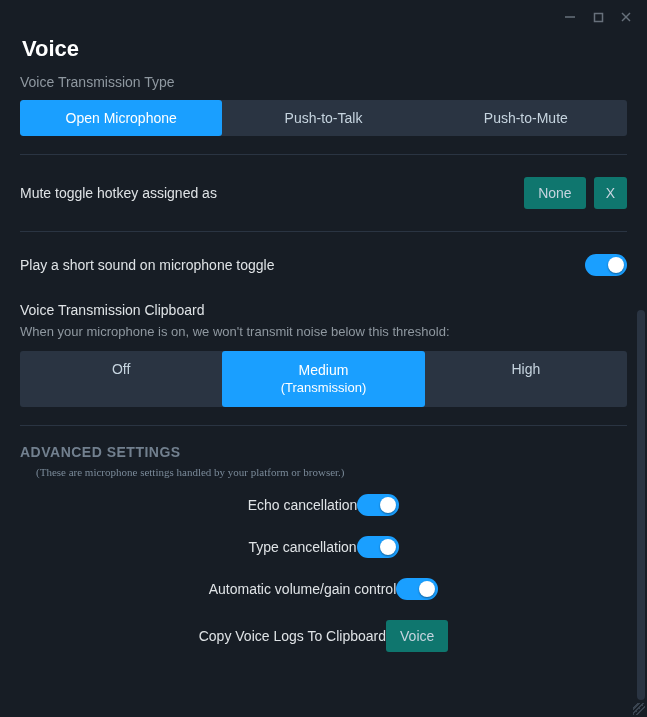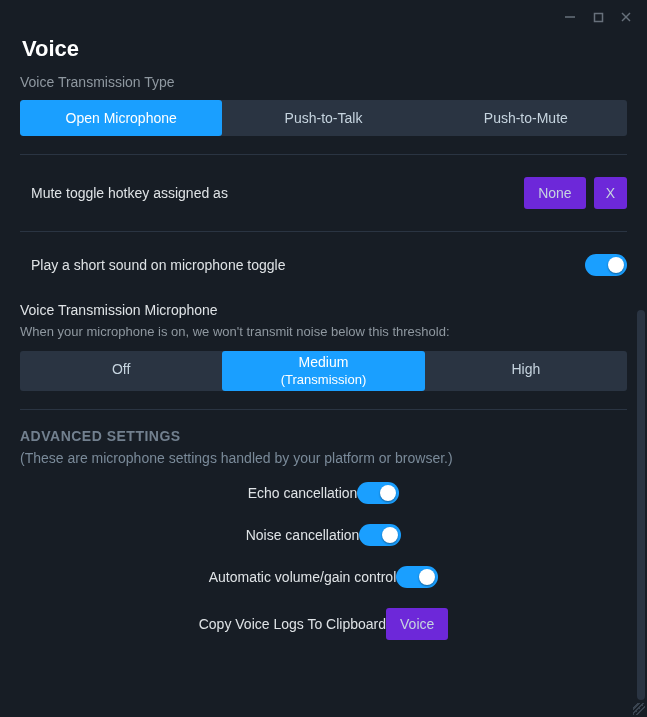--- a/index.html
+++ b/index.html
@@ -26,35 +26,35 @@
 
   .label { color:#8f98a0; font-size:14px; margin-bottom:10px; }
   .seg {
     display:flex; width:100%; background:#2a3442; border-radius:3px; overflow:hidden;
   }
   .seg .seg-item {
     flex:1; text-align:center; padding:10px 0; color:#c6d4df; cursor:pointer;
     font-size:14px;
   }
   .seg .seg-item.active { background:#1a9fff; color:#fff; border-radius:3px; }
-  .seg .seg-item.multiline { padding:3px 0; line-height:1.25; }
+  .seg .seg-item.multiline { padding:11px 0; line-height:1.25; }
   .seg .seg-item .sub { font-size:13px; display:block; }
 
   .divider { border-top:1px solid #2a3442; margin:18px 0; }
 
-  .row { display:flex; align-items:center; justify-content:space-between; padding:4px 0;margin-left:11px; }
+  .row { display:flex; align-items:center; justify-content:space-between; padding:4px 0; }
   .row-label { color:#dfe3e6; }
   .btn {
-    background:#6d28d9; color:#c6d4df; border:none; padding:8px 14px;
+    background:#0f766e; color:#c6d4df; border:none; padding:8px 14px;
     border-radius:3px; cursor:pointer; font-size:14px;
   }
   .btn.sq { padding:8px 12px; }
 
   .section-title { color:#72808f; font-weight:700; letter-spacing:0.5px; font-size:14px; margin-top:16px; }
-  .section-sub { color:#7a8a99; font-size:14px; margin:6px 0 6px 0; }
+  .section-sub { color:#7a8a99; font-size:11px; margin:6px 0 6px 16px;font-family:Liberation Serif, serif; }
 
   .sub-desc { color:#8f98a0; font-size:13px; margin-bottom:12px; }
 
   
   .toggle {
     width:42px; height:22px; border-radius:22px; position:relative; cursor:pointer;
     background:#1a9fff;
   }
   .toggle .knob {
     position:absolute; width:16px; height:16px; border-radius:50%; background:#fff;
@@ -123,21 +123,21 @@
   <div class="divider"></div>
 
   <div class="row">
     <div class="row-label">Play a short sound on microphone toggle</div>
     <div class="toggle">
         <div class="knob"></div>
       </div>
   </div>
 
   <div class="setting-block">
-    <div class="block-title">Voice Transmission Microphone</div>
+    <div class="block-title">Voice Transmission Clipboard</div>
     <div class="sub-desc">When your microphone is on, we won't transmit noise below this threshold:</div>
     <div class="seg">
       <div class="seg-item">Off</div>
       <div class="seg-item active multiline">
         <span>Medium</span>
         <span class="sub">(Transmission)</span>
       </div>
       <div class="seg-item">High</div>
     </div>
   </div>
@@ -147,21 +147,21 @@
   <div class="section-title">ADVANCED SETTINGS</div>
   <div class="section-sub">(These are microphone settings handled by your platform or browser.)</div>
 
   <div class="adv-row">
     <div class="row-label">Echo cancellation</div>
     <div class="toggle">
         <div class="knob"></div>
       </div>
   </div>
   <div class="adv-row">
-    <div class="row-label">Noise cancellation</div>
+    <div class="row-label">Type cancellation</div>
     <div class="toggle">
         <div class="knob"></div>
       </div>
   </div>
   <div class="adv-row">
     <div class="row-label">Automatic volume/gain control</div>
     <div class="toggle">
         <div class="knob"></div>
       </div>
   </div>

